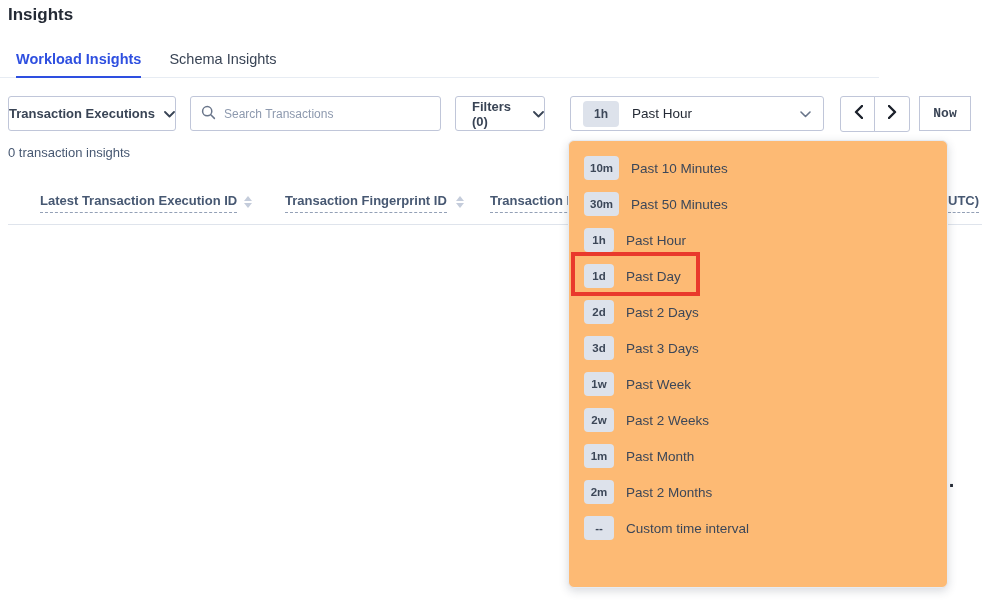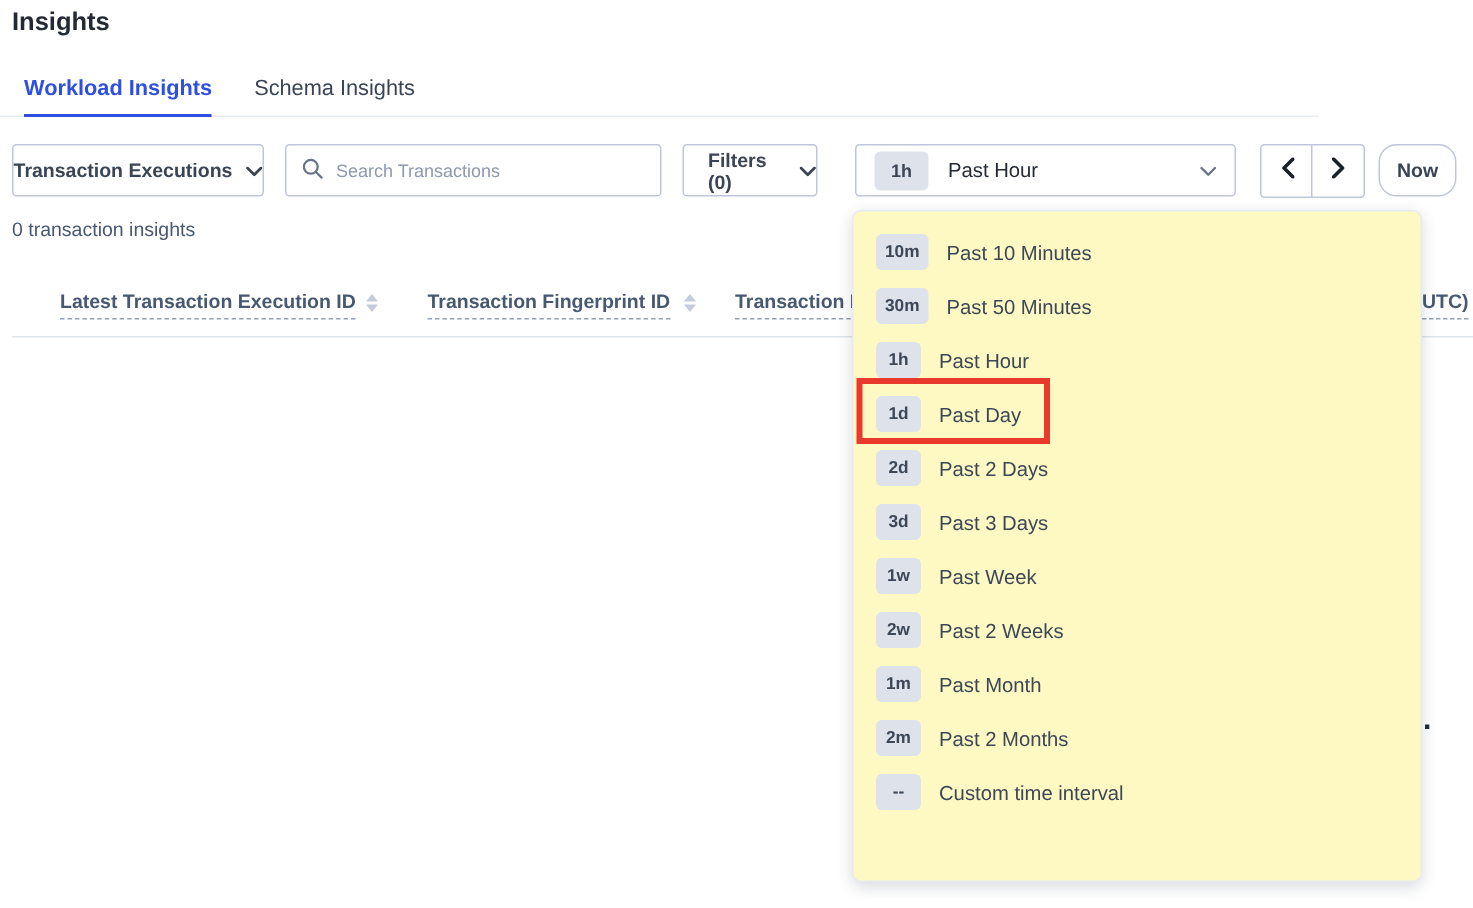--- a/index.html
+++ b/index.html
@@ -56,21 +56,21 @@
   }
   .time-picker .badge { min-width: 36px; height: 26px; font-size: 12px; }
   .time-label { font-size: 13.5px; color: #242a35; }
   .nav-btn {
     position: absolute; top: 96px; width: 36px; height: 36px;
     background: #fff; border: 1px solid #c0c6d9;
     display: flex; align-items: center; justify-content: center; cursor: pointer;
   }
   .prev-btn { left: 840px; border-radius: 3px 0 0 3px; }
   .next-btn { left: 875px; border-radius: 0 3px 3px 0; margin-left: -1px; }
-  .now-btn { left: 919px; width: 52px; justify-content: center; border-radius: 12px; }
+  .now-btn { left: 919px; width: 52px; justify-content: center; border-radius: 0; font-family: Liberation Mono, monospace; }
 
   
   .summary {
     position: absolute; left: 8px; top: 145px;
     font-size: 13px; color: #475872;
   }
   .col-head {
     position: absolute; top: 193px;
     font-size: 13px; font-weight: 700; color: #475872;
     border-bottom: 1px dashed #93a0b6; padding-bottom: 4px;
@@ -91,21 +91,21 @@
   }
   .empty-msg {
     position: absolute; left: 762px; top: 469px; transform: translateX(-50%);
     font-size: 20px; font-weight: 700; color: #242a35; white-space: nowrap;
     z-index: 1;
   }
 
   
   .dd-panel {
     position: absolute; left: 568px; top: 140px; width: 380px; height: 448px;
-    background: #fef9c3; border: 1px solid #e6ebf2; border-radius: 6px;
+    background: #fdba74; border: 1px solid #e6ebf2; border-radius: 6px;
     box-shadow: 0 3px 10px rgba(40,50,70,0.18);
     padding: 9px 7px 7px 7px; z-index: 10;
   }
   .dd-item {
     height: 36px; display: flex; align-items: center;
     padding-left: 7px; gap: 12px; cursor: pointer;
     border: 1px solid transparent; border-radius: 2px;
   }
   .dd-item .badge { min-width: 30px; }
   .dd-label { font-size: 13.5px; color: #3c4758; }

